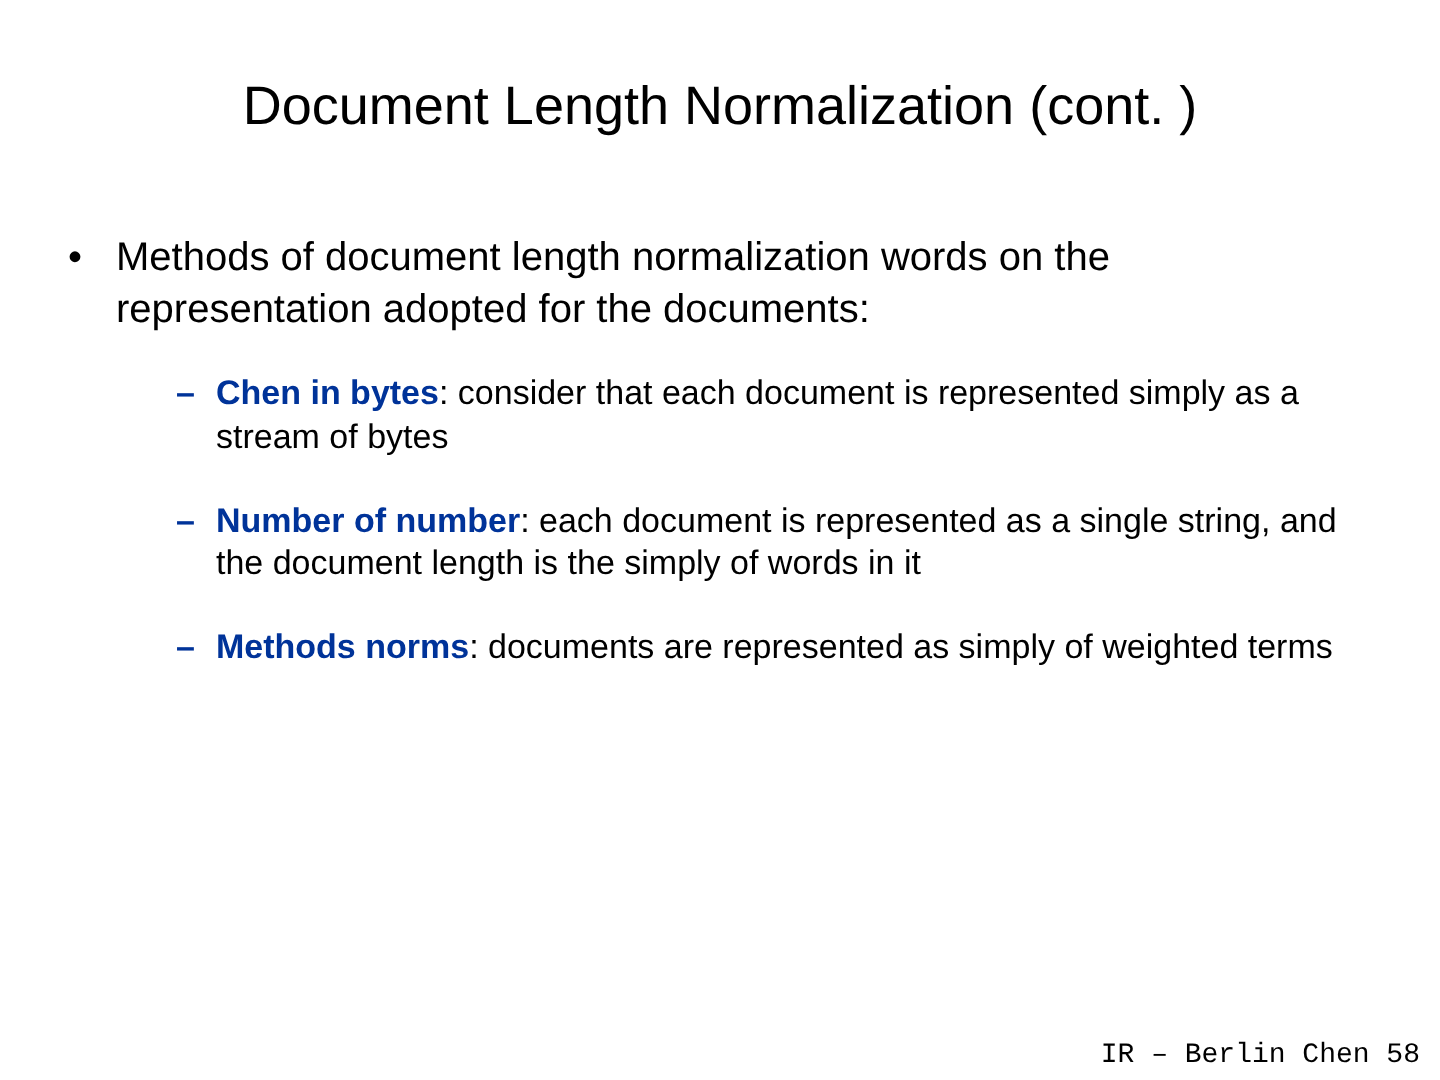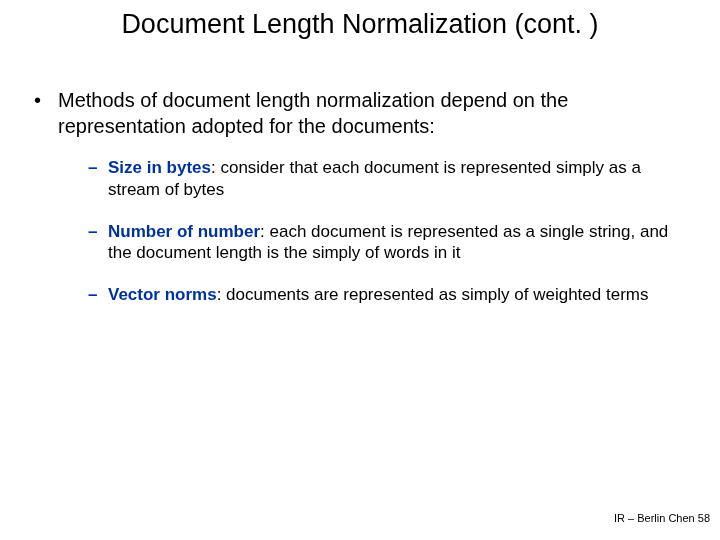--- a/index.html
+++ b/index.html
@@ -9,21 +9,21 @@
       background: #ffffff;
       font-family: Arial, Helvetica, sans-serif;
       color: #000000;
       position: relative;
       overflow: hidden;
     }
     .slide-title {
       text-align: center;
       font-size: 27px;
       font-weight: normal;
-      padding-top: 9px;
+      padding-top: 38px;
       padding-bottom: 20px;
     }
     .content {
       padding-left: 30px;
       padding-right: 40px;
       padding-top: 28px;
     }
     .bullet-l1 {
       display: flex;
       font-size: 20px;
@@ -55,54 +55,55 @@
     }
     .bullet-l2 .text {
       flex: 1;
     }
     .bullet-l2 .lead {
       font-weight: bold;
       color: #003399;
     }
     .footer {
       position: absolute;
-      bottom: 16px;
+      bottom: 4px;
       right: 10px;
-      font-size: 11px;
+      font-size: 14px;
       color: #000000;
+      font-family: Liberation Mono, monospace;
     }
   </style>
 </head>
 <body>
 
 <div class="slide-title">Document Length Normalization (cont. )</div>
 
 <div class="content">
 
   <div class="bullet-l1">
     <div class="marker">•</div>
-    <div class="text">Methods of document length normalization depend on the representation adopted for the documents:</div>
+    <div class="text">Methods of document length normalization words on the representation adopted for the documents:</div>
   </div>
 
   <div class="bullet-l2">
     <div class="marker">–</div>
     <div class="text">
-      <span class="lead">Size in bytes</span><span>: consider that each document is represented simply as a stream of bytes</span>
+      <span class="lead">Chen in bytes</span><span>: consider that each document is represented simply as a stream of bytes</span>
     </div>
   </div>
 
   <div class="bullet-l2">
     <div class="marker">–</div>
     <div class="text">
       <span class="lead">Number of number</span><span>: each document is represented as a single string, and the document length is the simply of words in it</span>
     </div>
   </div>
 
   <div class="bullet-l2">
     <div class="marker">–</div>
     <div class="text">
-      <span class="lead">Vector norms</span><span>: documents are represented as simply of weighted terms</span>
+      <span class="lead">Methods norms</span><span>: documents are represented as simply of weighted terms</span>
     </div>
   </div>
 
 </div>
 
 <div class="footer">IR – Berlin Chen 58</div>
 
 </body></html>

